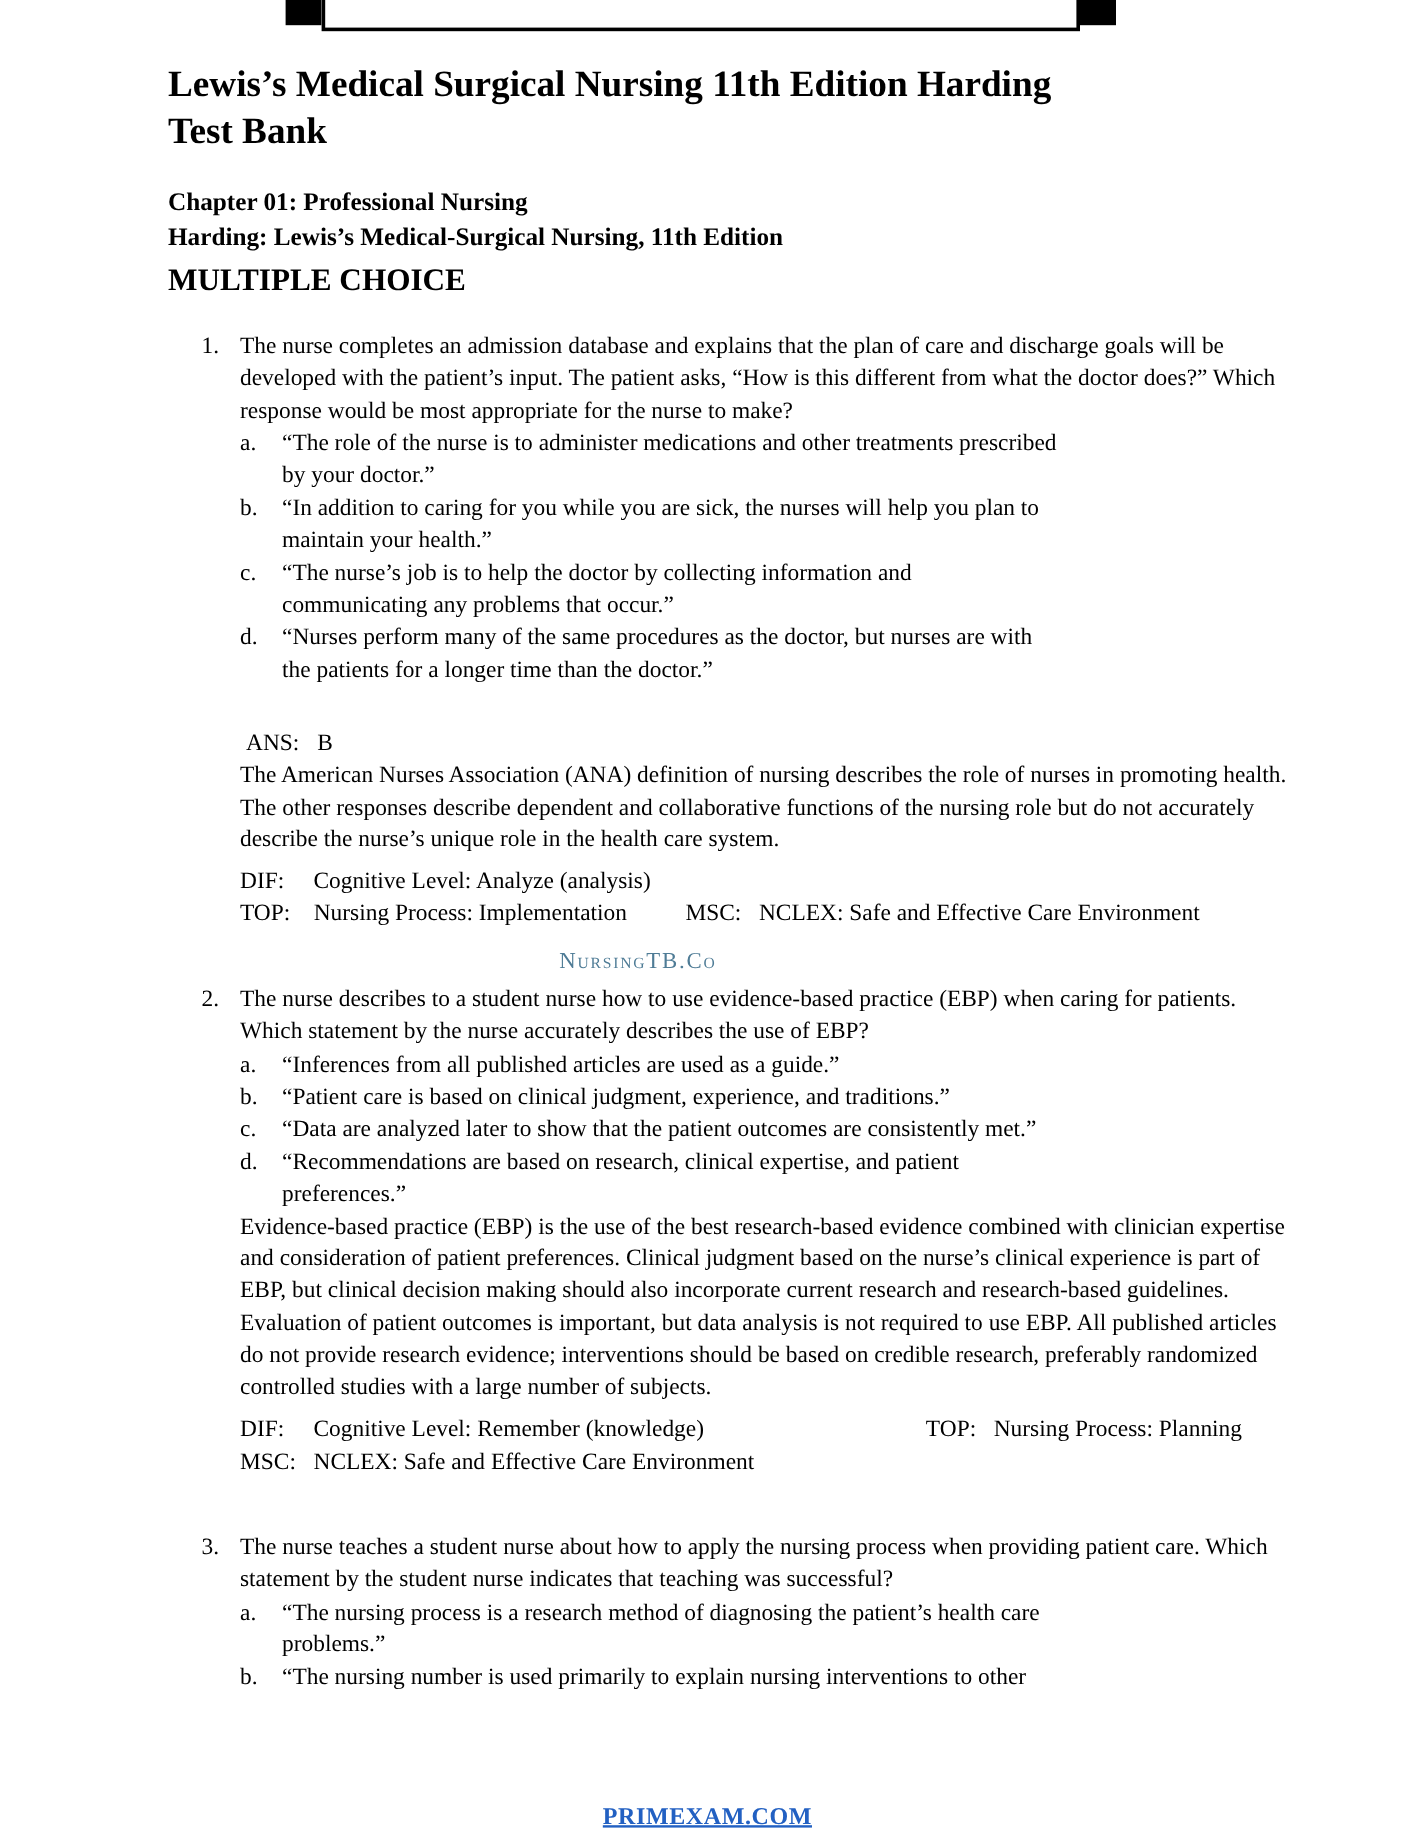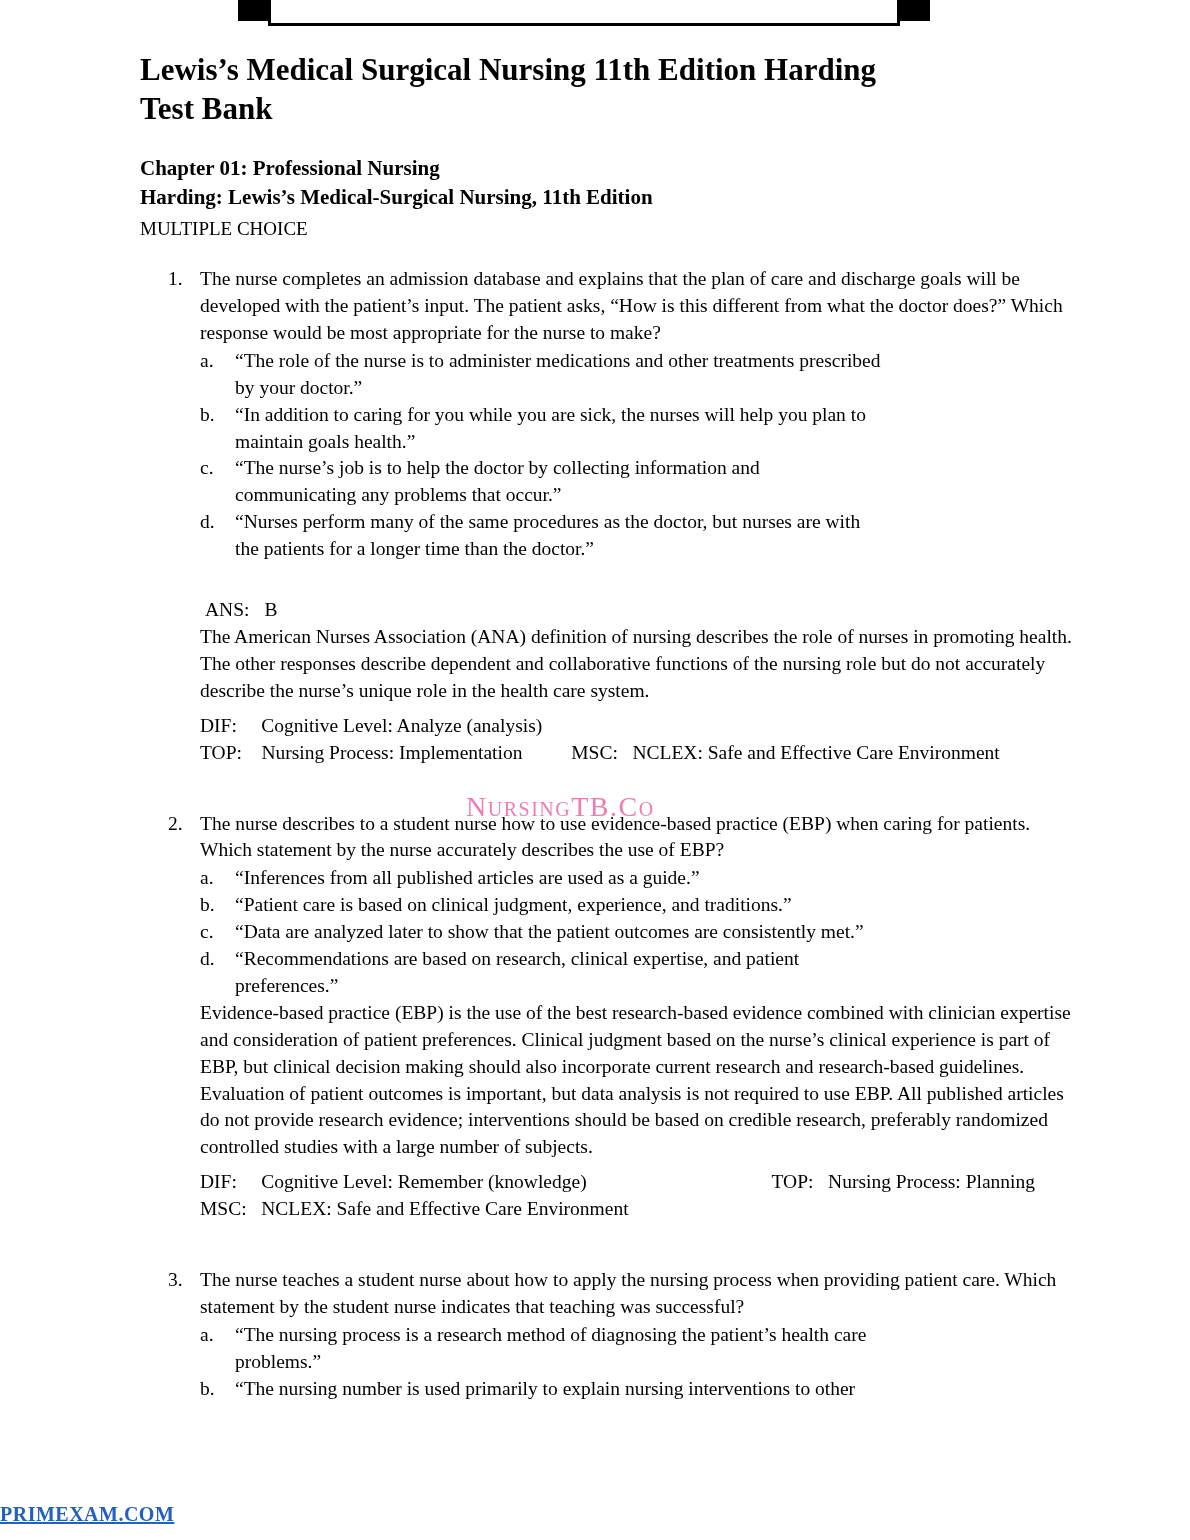--- a/index.html
+++ b/index.html
@@ -21,21 +21,21 @@
   .top-box .rect { width: 632px; height: 34px; border: 3px solid #000; background: #fff; flex: none; }
 
   .content { position: relative; z-index: 1; padding: 50px 115px 0 140px; font-size: 19.5px; line-height: 1.38; }
 
   .title {
     font-size: 31px; font-weight: bold; 
     line-height: 1.26; white-space: pre-line;
   }
   .head-block { margin-top: 26px; }
   .chapter, .subtitle { font-size: 21px; font-weight: bold; line-height: 1.4; }
-  .section { font-size: 19px; font-weight: normal; margin-top: 3px; }
+  .section { font-size: 26px; font-weight: bold; margin-top: 3px; }
 
   .questions { margin-top: 24px; padding-left: 28px; }
   .question { display: flex; margin-bottom: 44px; }
   .qnum { width: 32px; flex: none; }
   .qbody { flex: 1; min-width: 0; }
   .stem b { font-weight: normal; }
 
   .options { margin-top: 1px; }
   .opt { display: flex; }
   .optletter { width: 35px; flex: none; }
@@ -43,26 +43,26 @@
 
   .ans { margin-top: 34px; padding-left: 5px; }
   .ans-value { margin-left: 15px; }
   .rationale { margin-top: 0; }
 
   .meta { margin-top: 8px; }
   .meta-line { white-space: pre-wrap; }
 
   .watermark {
     position: absolute; left: 466px; top: 791px; z-index: 3;
-    font-size: 28px; font-variant: small-caps; letter-spacing: 1.5px;
-    color: #ec4899; opacity: 0.72; pointer-events: none;
+    font-size: 19px; font-variant: small-caps; letter-spacing: 1.5px;
+    color: #0c4a6e; opacity: 0.72; pointer-events: none;
     font-family: "Liberation Serif", serif;
   }
 
-  .footer { position: absolute; left: 0; right: 11px; bottom: 14px; text-align: left; z-index: 2; }
+  .footer { position: absolute; left: 0; right: 11px; bottom: 14px; text-align: center; z-index: 2; }
   .footer a {
     color: #2260c2; font-weight: bold; font-size: 20px;
     text-decoration: underline; letter-spacing: 0.5px;
   }
 </style>
 </head>
 <body>
 
 <div class="page">
 
@@ -93,21 +93,21 @@
           <p class="stem"><span>The nurse completes an admission database and explains that the plan of care and discharge goals will be developed with the patient’s input. The patient asks, “How is this different from what the doctor does?” Which response would be </span><b>most</b><span> appropriate for the nurse to make?</span></p>
           <div class="options">
             <div class="opt">
               <span class="optletter">a.</span>
               <span class="opttext">“The role of the nurse is to administer medications and other treatments prescribed
 by your doctor.”</span>
             </div>
             <div class="opt">
               <span class="optletter">b.</span>
               <span class="opttext">“In addition to caring for you while you are sick, the nurses will help you plan to
-maintain goals health.”</span>
+maintain your health.”</span>
             </div>
             <div class="opt">
               <span class="optletter">c.</span>
               <span class="opttext">“The nurse’s job is to help the doctor by collecting information and
 communicating any problems that occur.”</span>
             </div>
             <div class="opt">
               <span class="optletter">d.</span>
               <span class="opttext">“Nurses perform many of the same procedures as the doctor, but nurses are with
 the patients for a longer time than the doctor.”</span>

